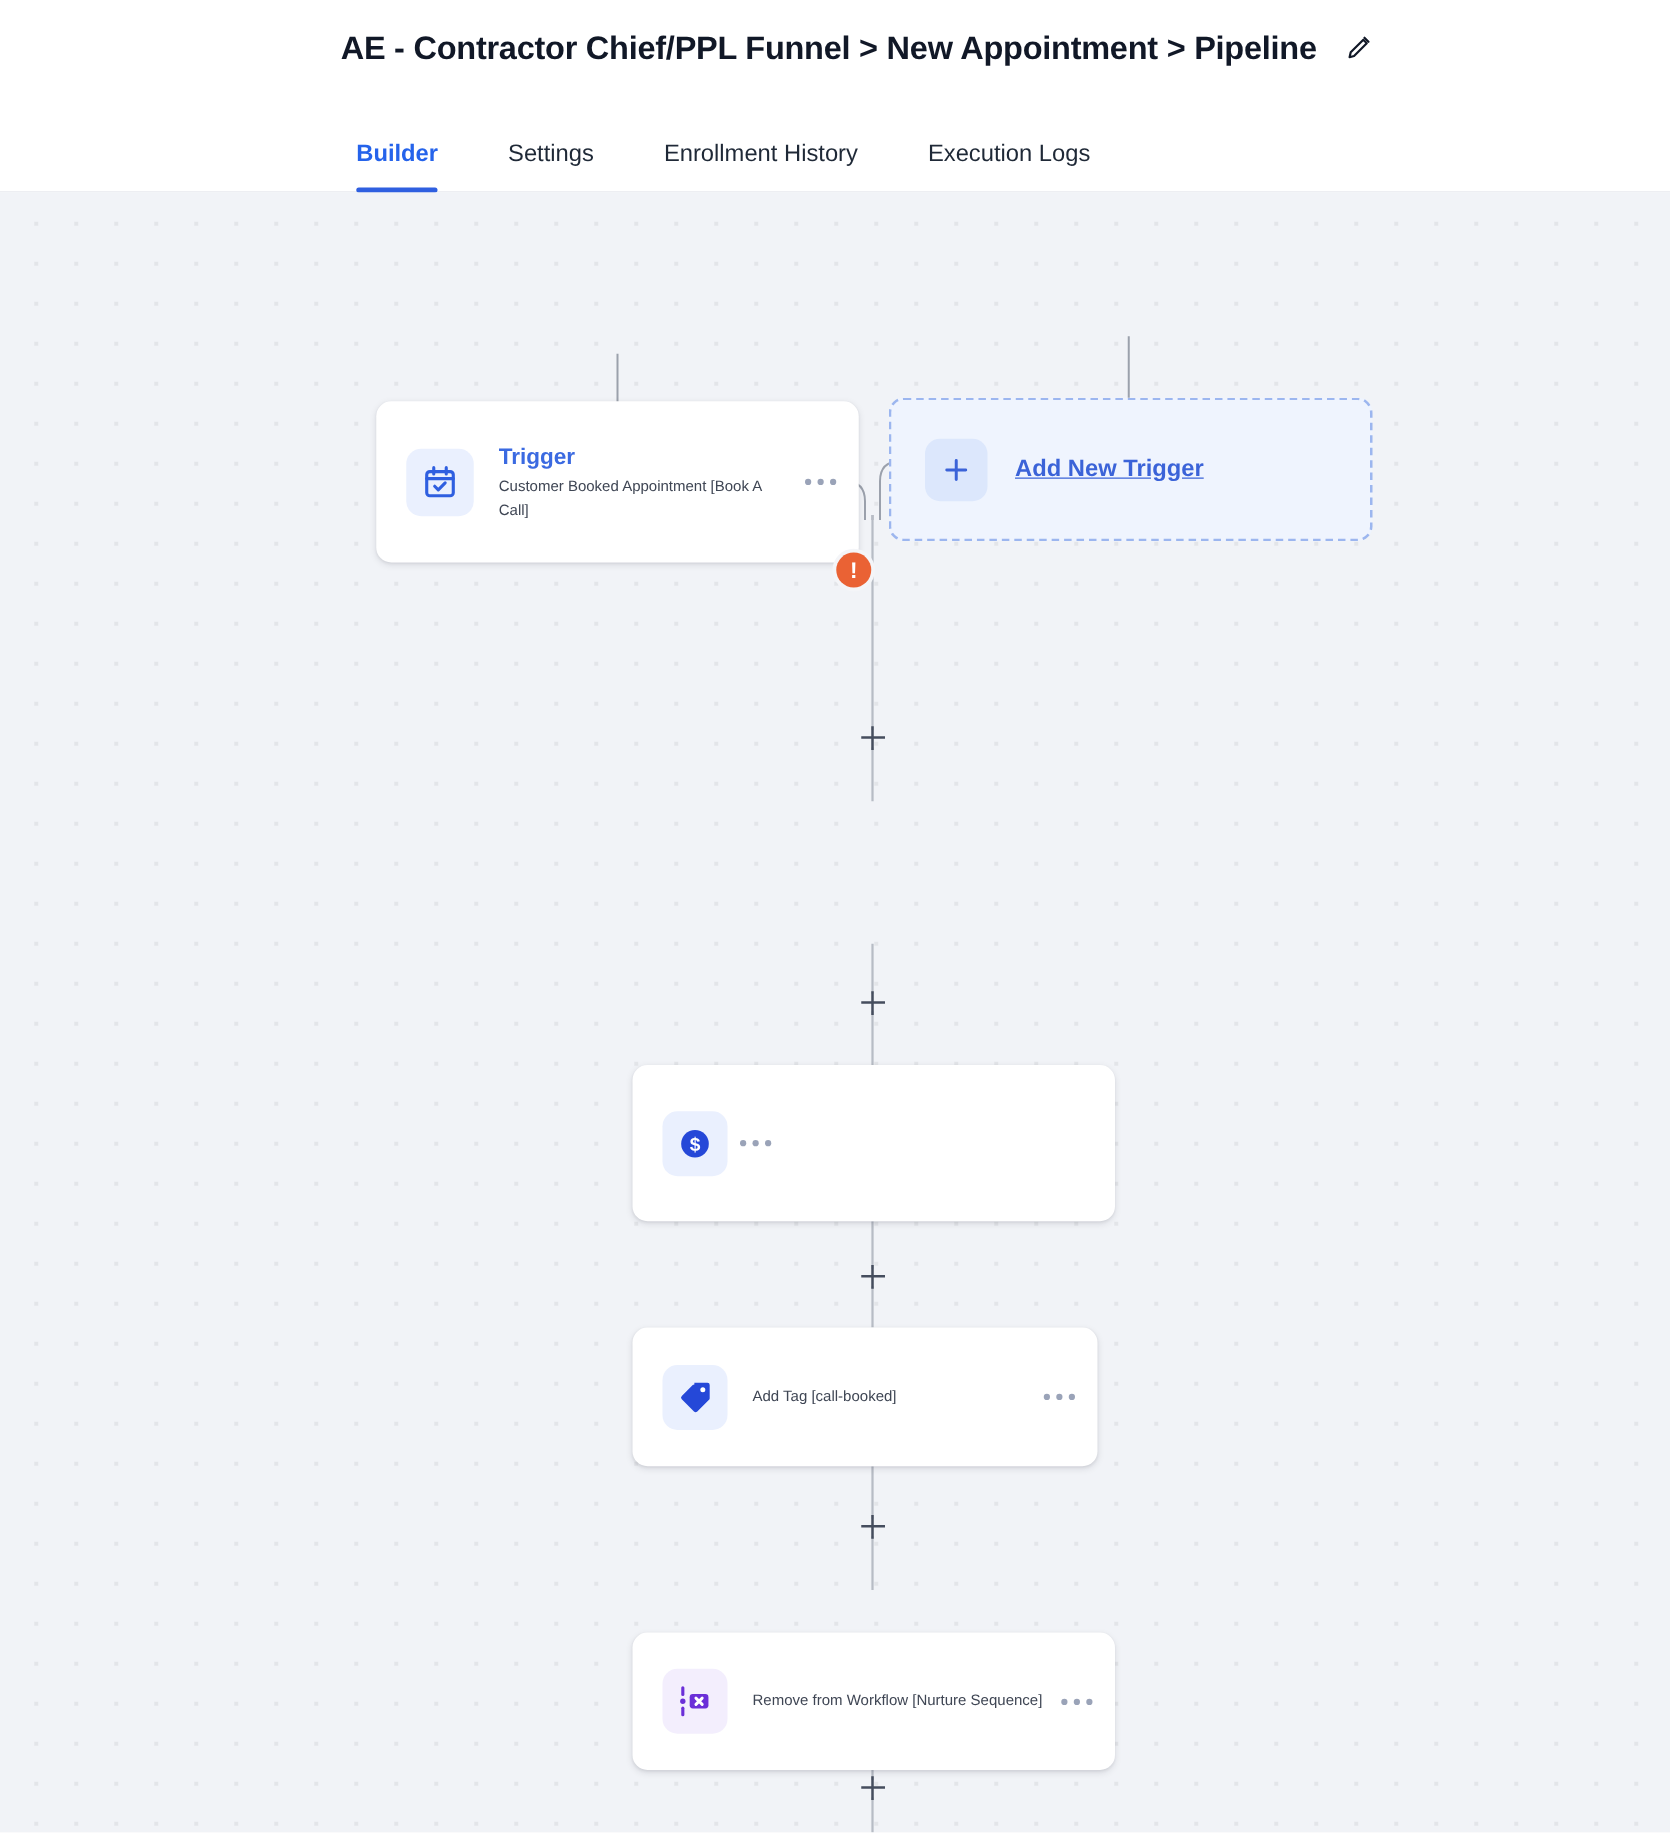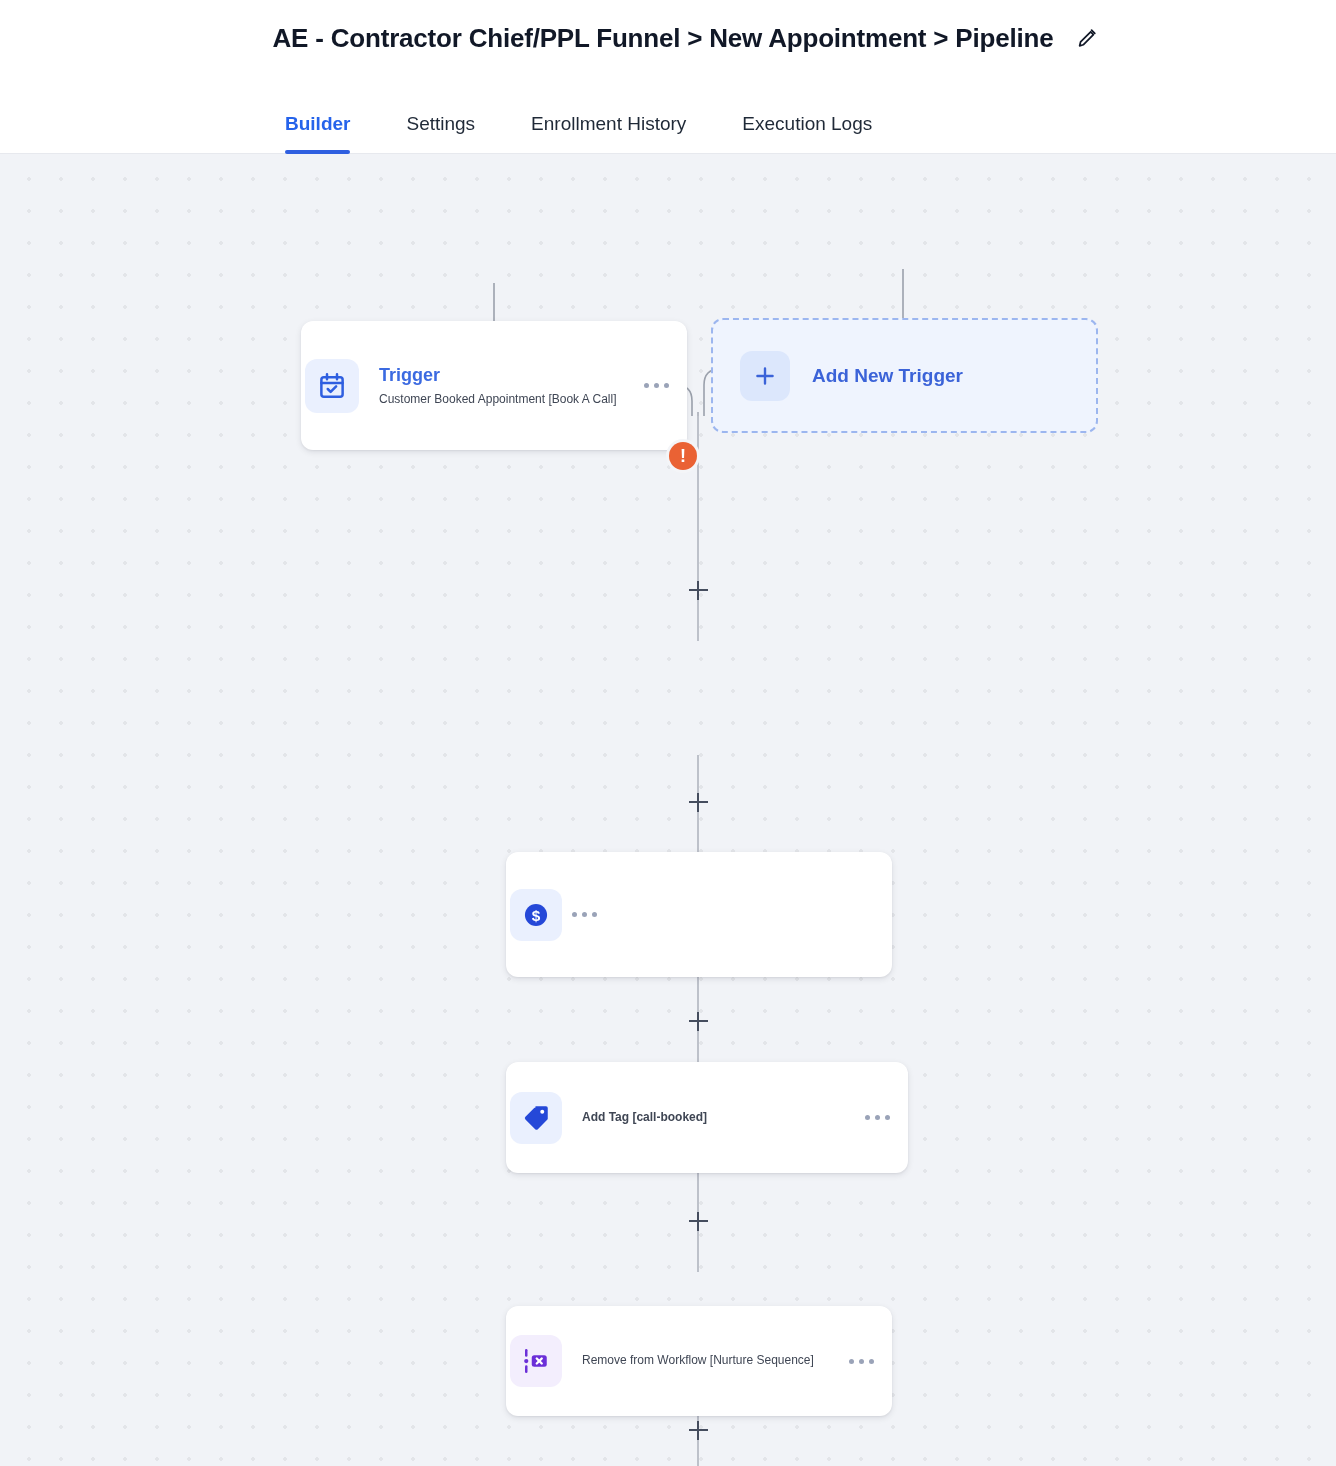--- a/index.html
+++ b/index.html
@@ -87,21 +87,21 @@
   }
 
   
   .node-card {
     position: absolute;
     background: #ffffff;
     border-radius: 12px;
     box-shadow: 0 2px 6px rgba(16,24,40,0.10), 0 1px 2px rgba(16,24,40,0.06);
     display: flex;
     align-items: center;
-    padding: 0 18px 0 4px;
+    padding: 0 18px 0 24px;
     cursor: pointer;
   }
   .node-icon {
     width: 52px;
     height: 52px;
     border-radius: 12px;
     background: #eaf0fe;
     display: flex;
     align-items: center;
     justify-content: center;
@@ -181,26 +181,27 @@
     display: flex;
     align-items: center;
     justify-content: center;
     flex: 0 0 50px;
   }
   #add-trigger .at-label {
     margin-left: 22px;
     font-size: 19px;
     font-weight: bold;
     color: #3b63d8;
+    text-decoration: underline;
   }
 
   
   #card-fb   { left: 506px; top: 487px; width: 386px; height: 114px; }
   #card-opp  { left: 506px; top: 698px; width: 386px; height: 125px; }
-  #card-tag  { left: 506px; top: 908px; width: 402px; height: 111px; font-weight: bold; }
+  #card-tag  { left: 506px; top: 908px; width: 372px; height: 111px; }
   #card-rem  { left: 506px; top: 1152px; width: 386px; height: 110px; }
 
   
   .plus-connector {
     position: absolute;
     width: 26px; height: 26px;
     display: flex;
     align-items: center;
     justify-content: center;
     cursor: pointer;

